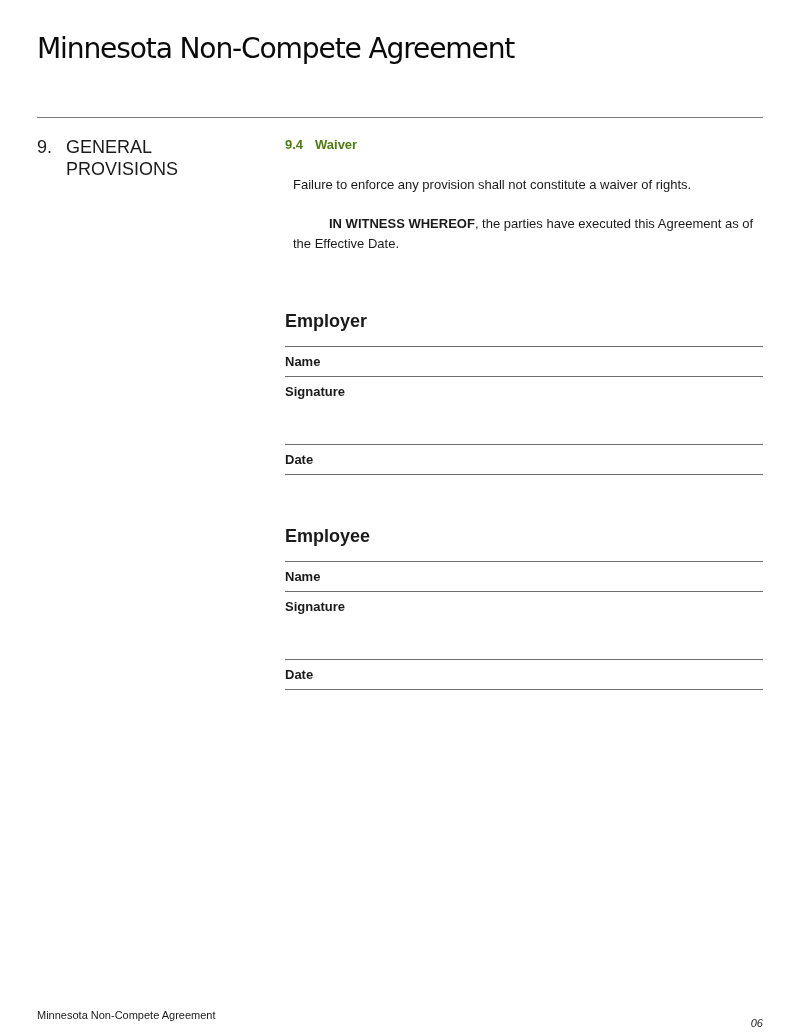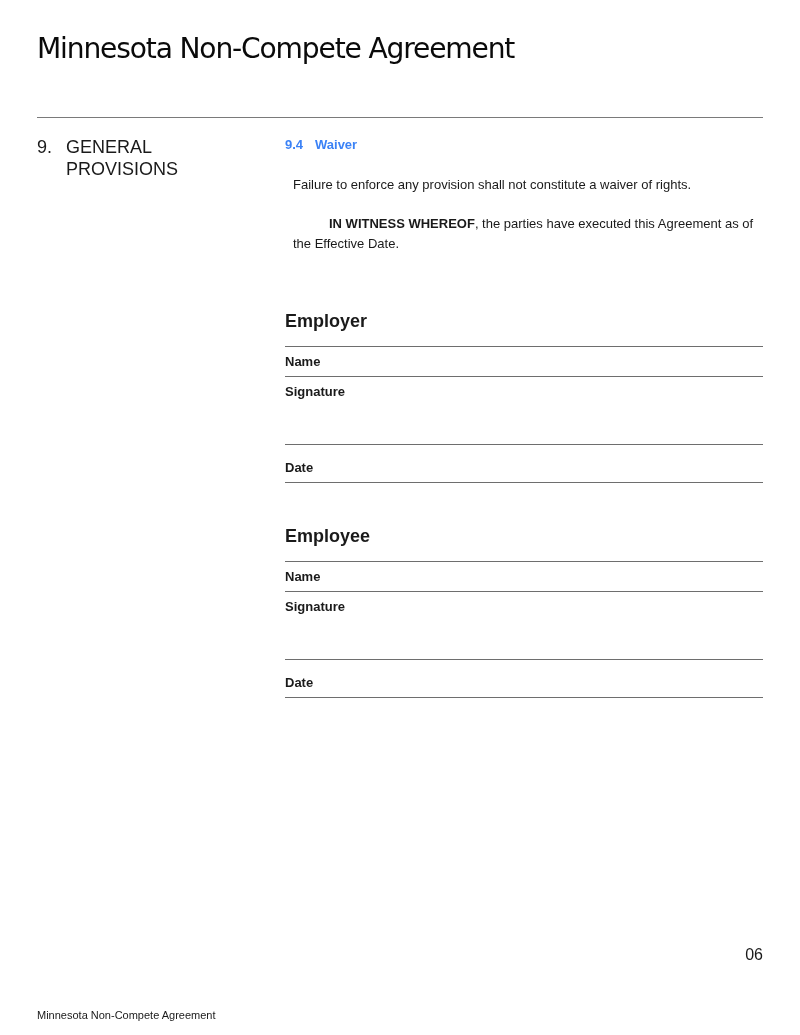--- a/index.html
+++ b/index.html
@@ -58,21 +58,21 @@
       top: 0;
       width: 478px;
     }
     .subsection-heading {
       position: absolute;
       top: 137px;
       left: 0;
       font-size: 13px;
       font-weight: bold;
       line-height: 16px;
-      color: #3b82f6;
+      color: #4d7c0f;
     }
     .subsection-heading .num {
       display: inline-block;
       width: 30px;
     }
     .para {
       position: absolute;
       left: 0;
       width: 470px;
       font-size: 13px;
@@ -109,37 +109,38 @@
       color: #1a1a1a;
       line-height: 16px;
       position: relative;
     }
     .field .label {
       display: block;
       padding-top: 7px;
     }
     .field.name { height: 29px; }
     .field.signature { height: 67px; }
-    .field.date { height: 29px; margin-top: 8px; }
+    .field.date { height: 29px; }
 
     .footer-left {
       position: absolute;
       left: 37px;
       top: 1008px;
       font-size: 11px;
       color: #1a1a1a;
       line-height: 14px;
     }
     .footer-right {
       position: absolute;
       right: 37px;
-      top: 948px;
-      font-size: 16px;
+      top: 1016px;
+      font-size: 11px;
       color: #1a1a1a;
       line-height: 14px;
+      font-style: italic;
     }
   </style>
 </head>
 <body>
 
 <h1 class="page-title">Minnesota Non-Compete Agreement</h1>
 <div class="header-rule"></div>
 
 <div class="section-heading">
   <span class="section-num">9.</span>

